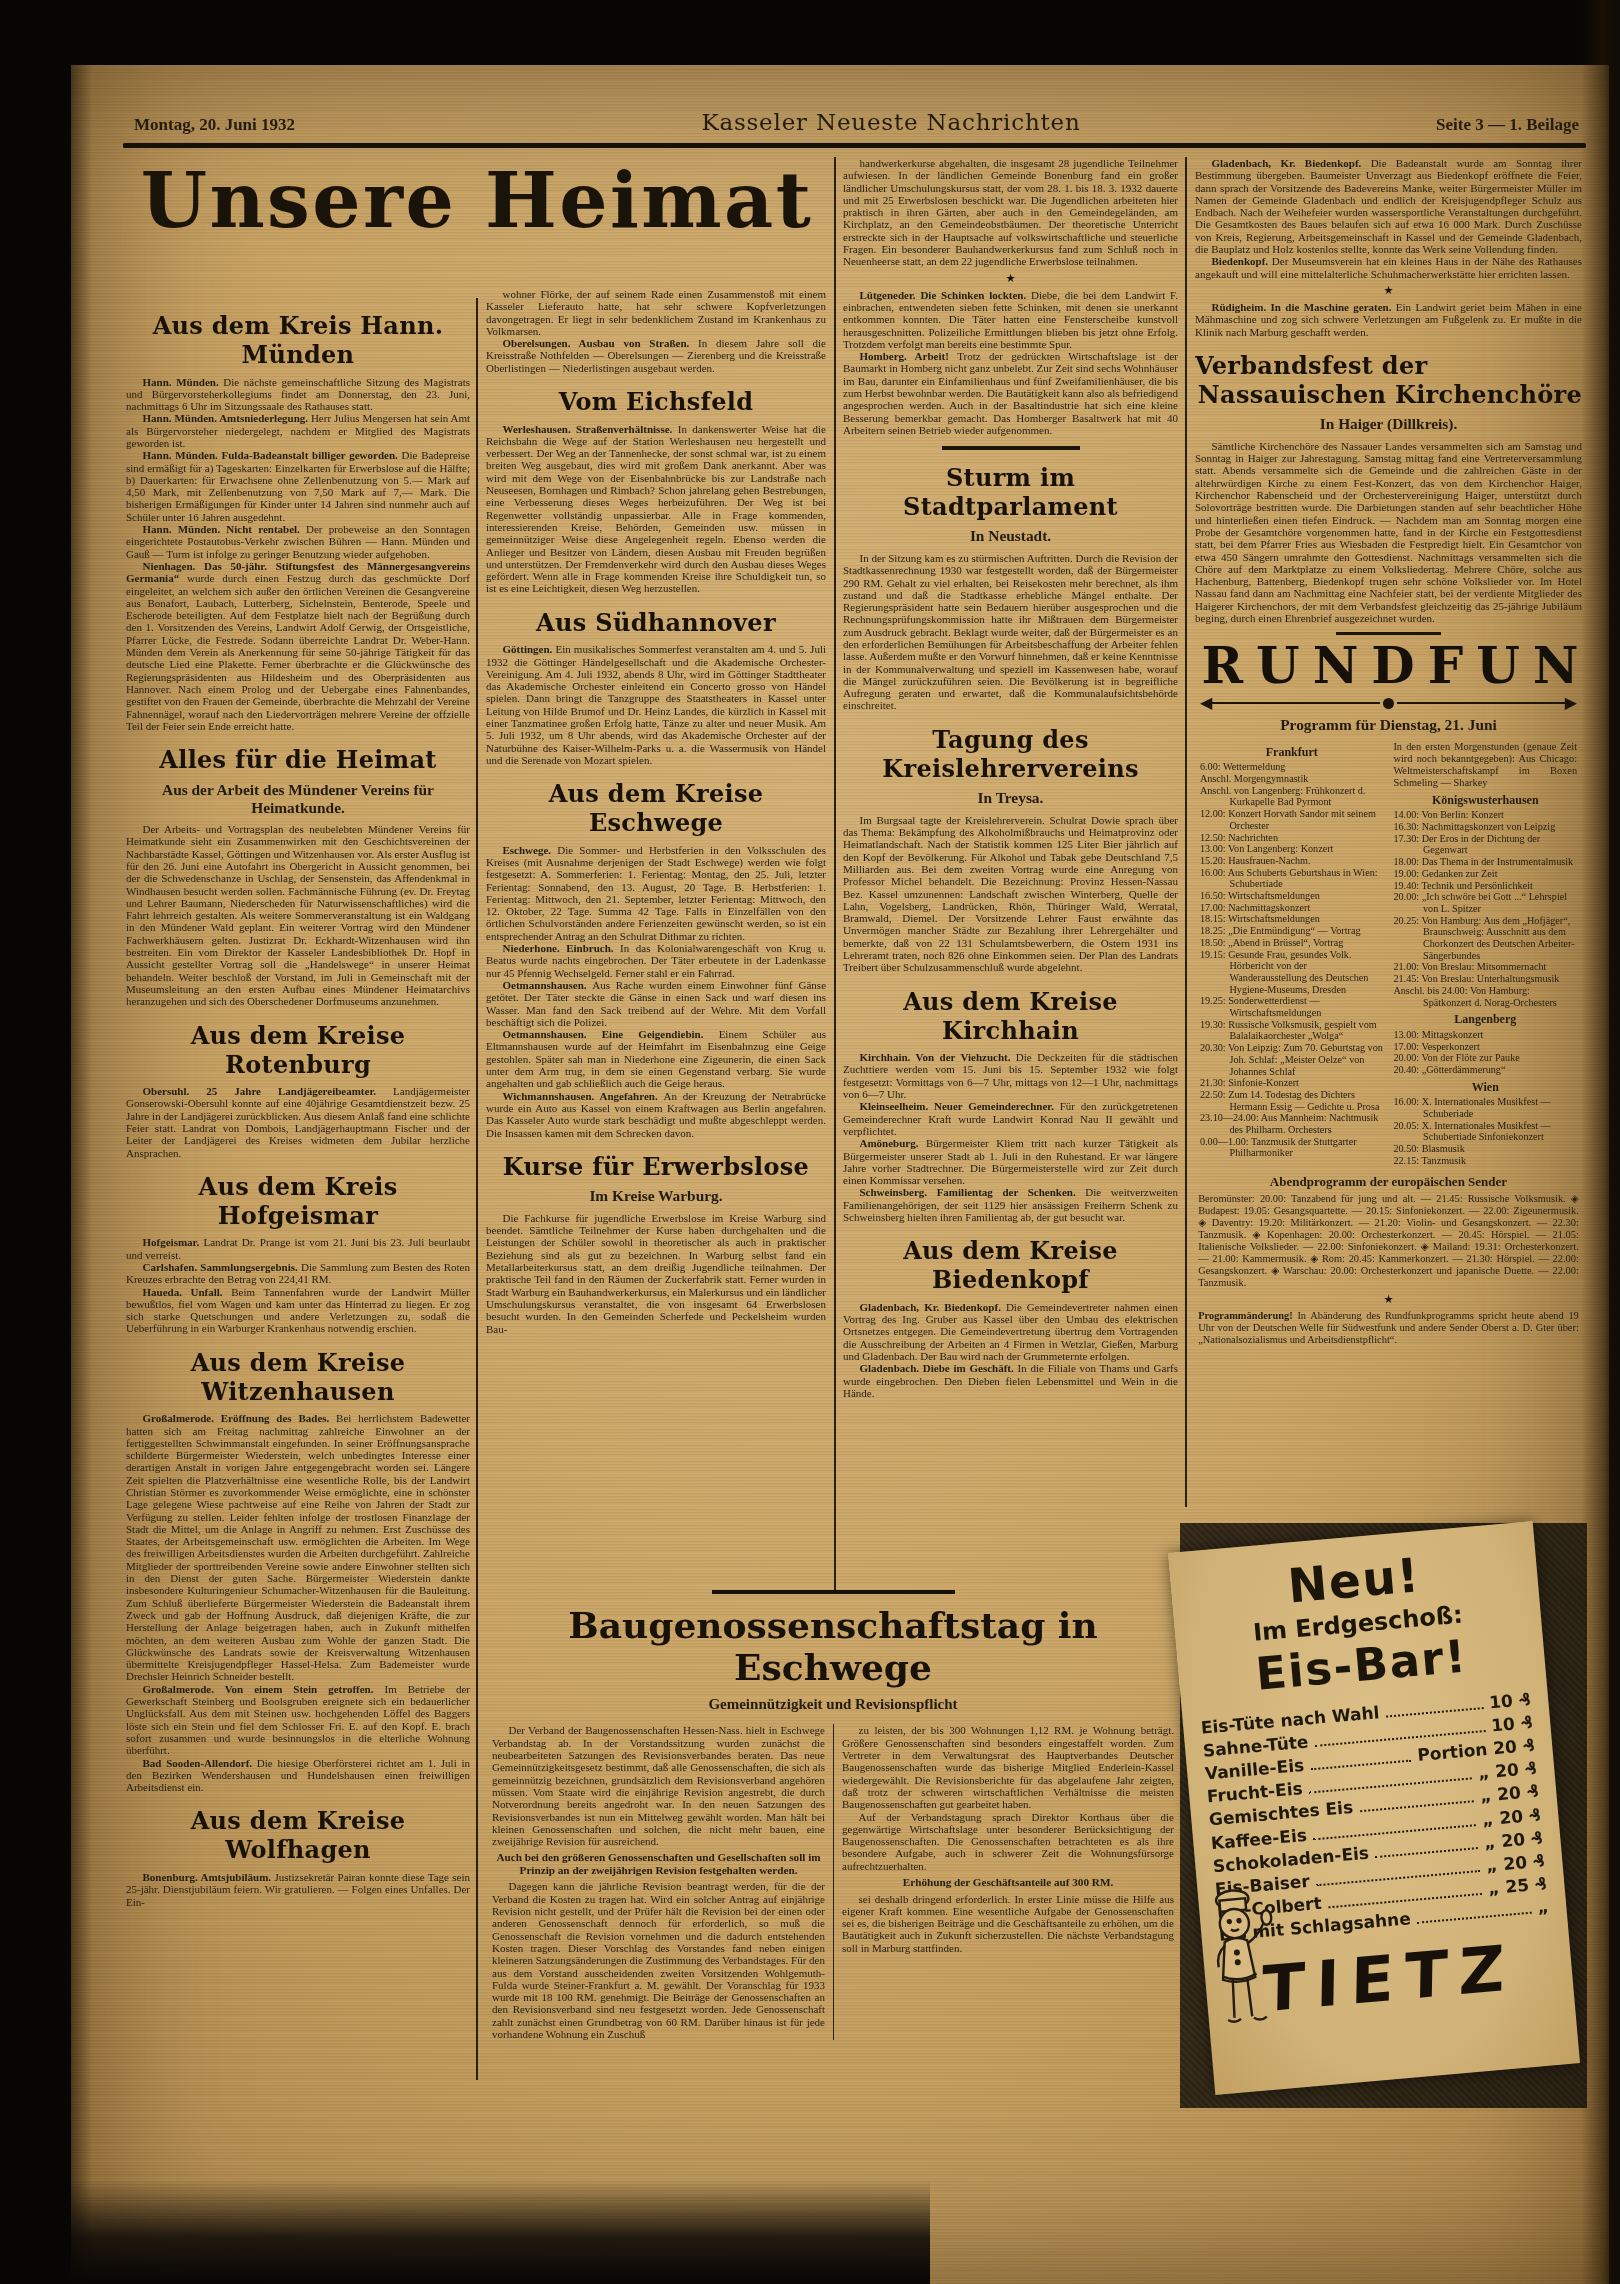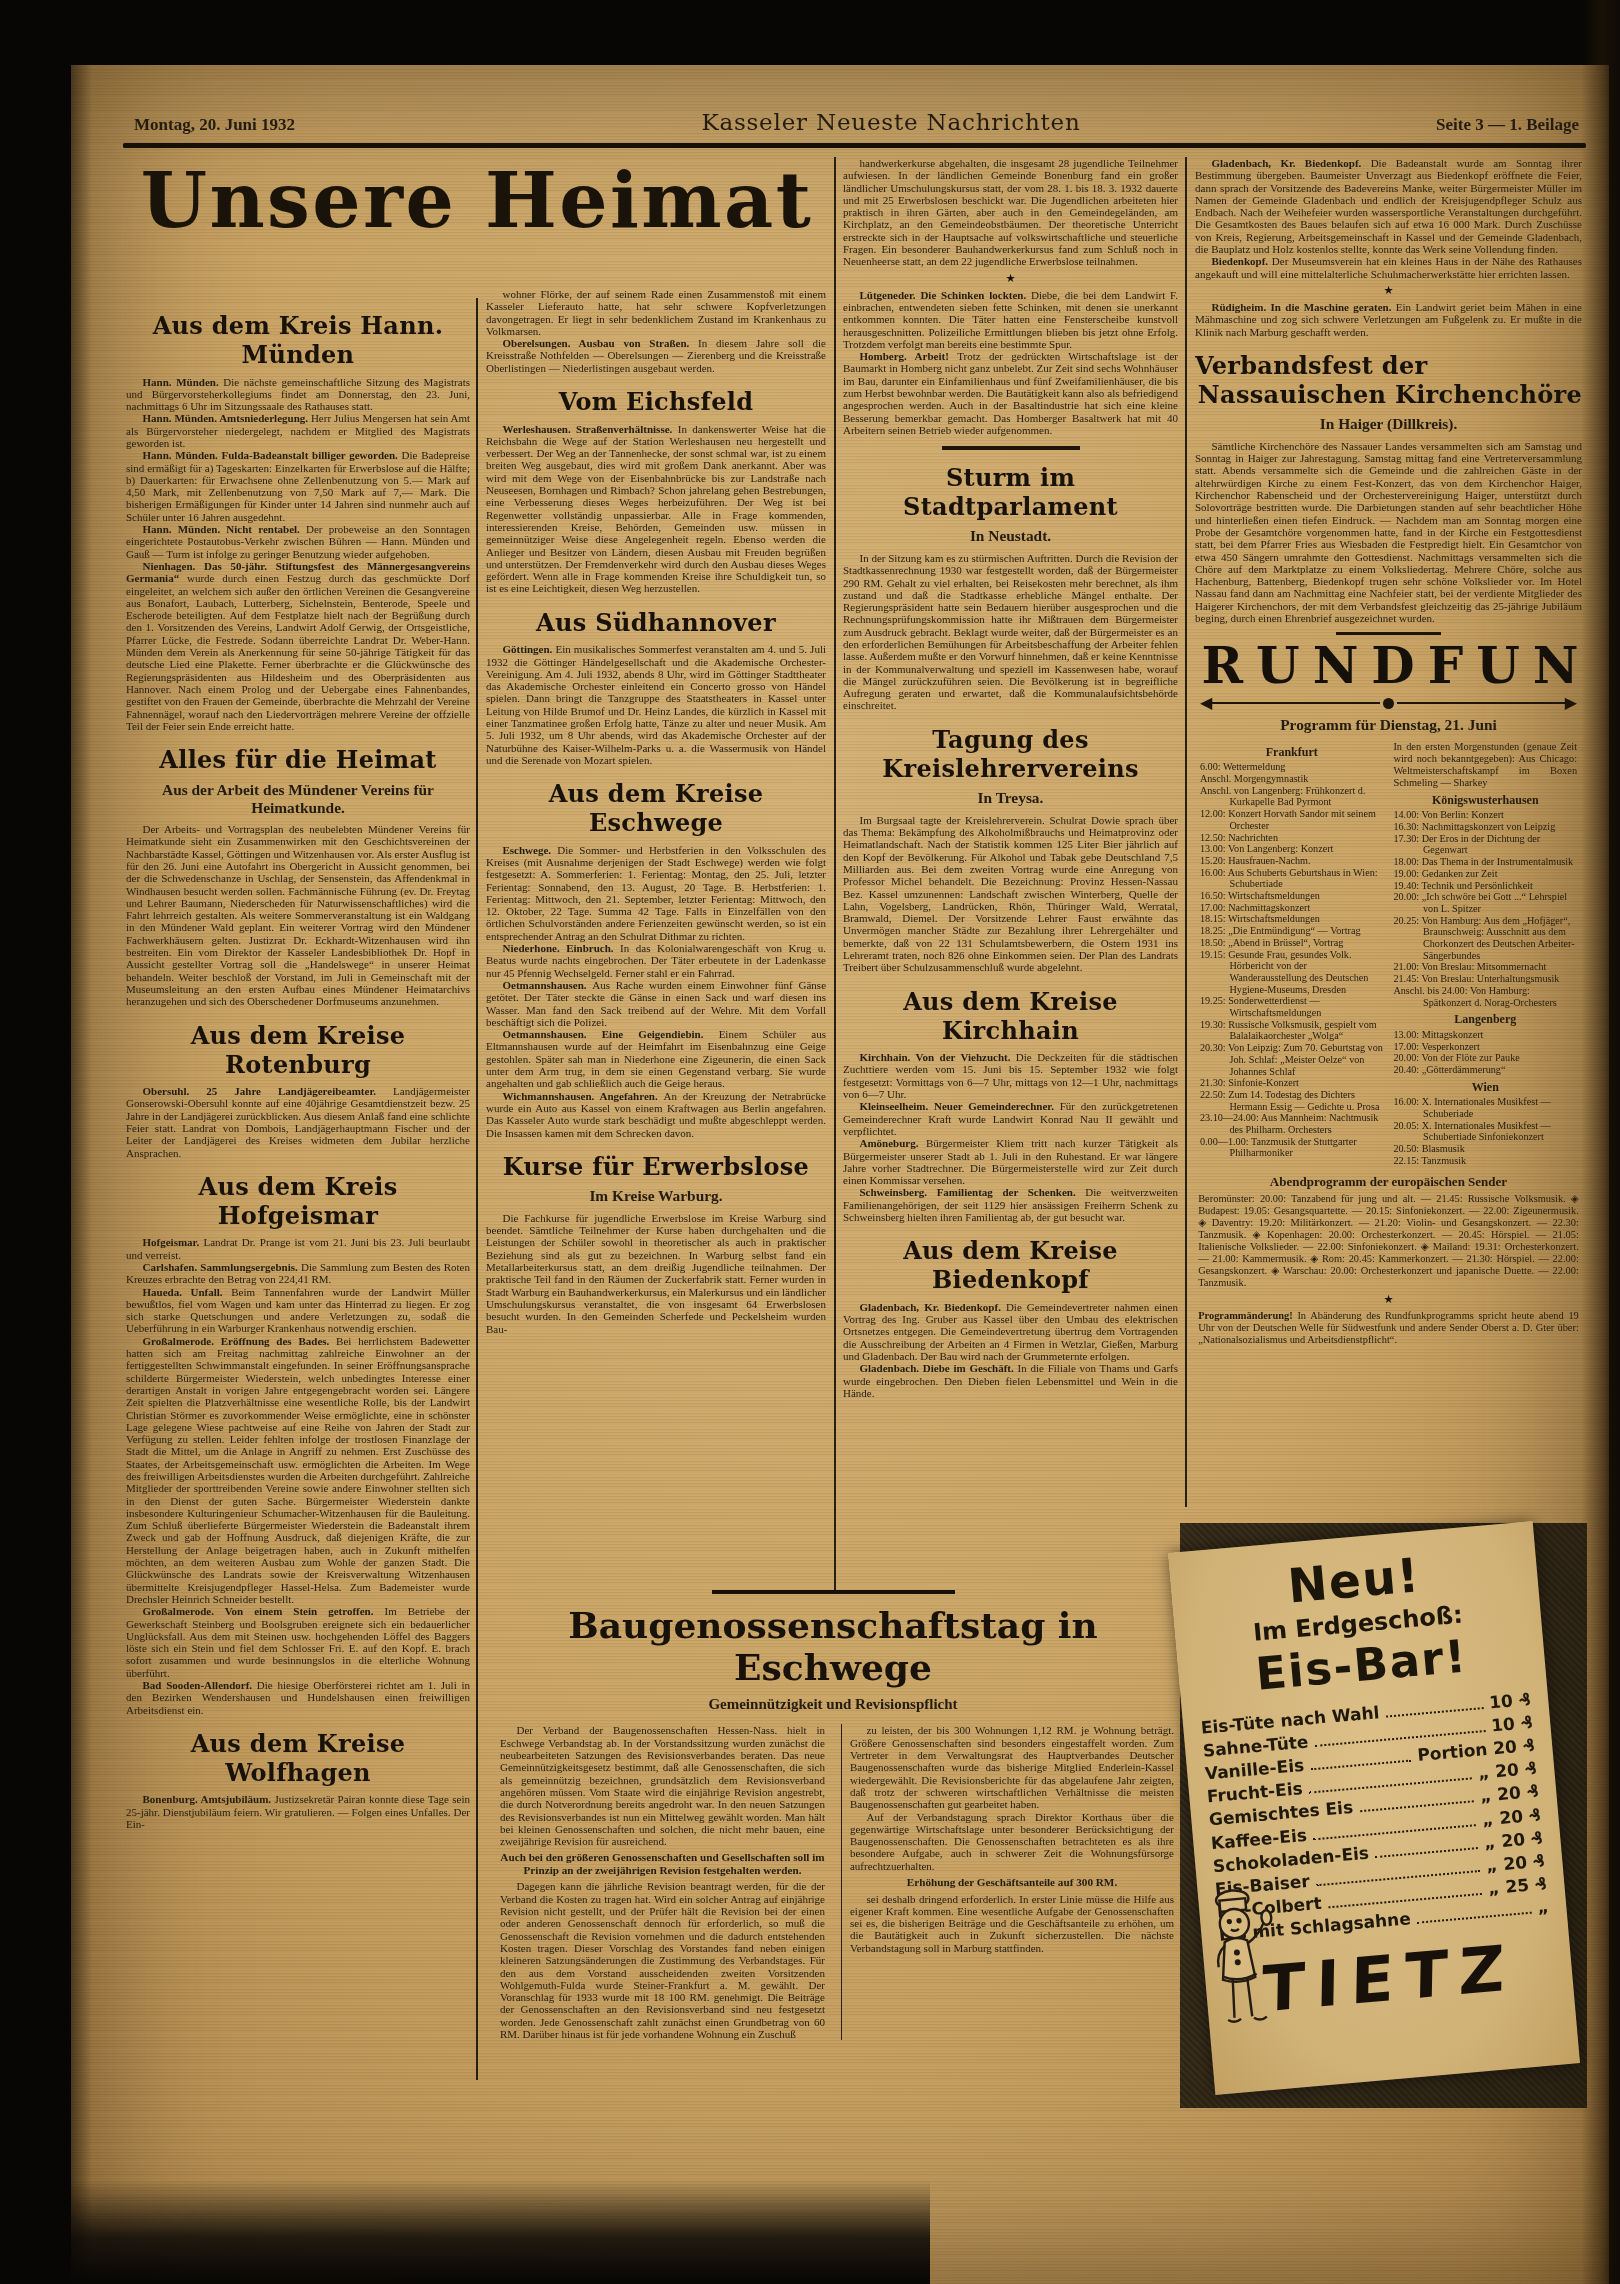--- a/index.html
+++ b/index.html
@@ -60,21 +60,21 @@
   .rf-cols{display:flex;}
   .rf-col{width:50%;padding:0 4.9px;box-sizing:border-box;}
   .rf-foot{margin-top:6.5px;padding:0 3.2px;}
 
   
   .bottom-article{position:absolute;left:484px;top:1588px;width:698px;height:606px;z-index:2;overflow:hidden;}
   .ba-rule{width:243px;height:4.9px;background:#171007;margin:1.6px auto 9.7px;}
   .ba-title{font-family:"DejaVu Serif",serif;font-weight:bold;font-size:36px;text-align:center;margin:0;color:#18120a;}
   .ba-subtitle{font-weight:bold;font-size:15px;text-align:center;margin:8px 0 11.3px;}
   .ba-cols{display:flex;}
-  .ba-col{width:50%;padding:0 8px;box-sizing:border-box;margin-left:8px;}
+  .ba-col{width:50%;padding:0 8px;box-sizing:border-box;}
   .ba-col.right{border-left:1.6px solid #2a2011;}
 
   
   .ad{position:absolute;left:1180px;top:1523px;width:407px;height:585px;z-index:3;
       background:
         repeating-linear-gradient(45deg, rgba(15,10,4,0.25) 0 2.4px, transparent 2.4px 4.9px),
         linear-gradient(100deg,#3a2f1d 0%, #2c2314 100%);}
   .poster{position:absolute;left:11.3px;top:13px;width:366px;height:544px;background:
         radial-gradient(ellipse at 50% 40%, #dcc088 0%, #d0b176 70%, #c2a062 100%);
       transform:rotate(-5deg);box-shadow:0 0 14.6px rgba(0,0,0,0.5);padding:11.3px 16px;box-sizing:border-box;}
@@ -118,20 +118,21 @@
       <p class="para"><span class="lead">Nienhagen. Das 50-jähr. Stiftungsfest des Männergesangvereins Germania“ </span>wurde durch einen Festzug durch das geschmückte Dorf eingeleitet, an welchem sich außer den örtlichen Vereinen die Gesangvereine aus Bonafort, Laubach, Lutterberg, Sichelnstein, Benterode, Speele und Escherode beteiligten. Auf dem Festplatze hielt nach der Begrüßung durch den 1. Vorsitzenden des Vereins, Landwirt Adolf Gerwig, der Ortsgeistliche, Pfarrer Lücke, die Festrede. Sodann überreichte Landrat Dr. Weber-Hann. Münden dem Verein als Anerkennung für seine 50-jährige Tätigkeit für das deutsche Lied eine Plakette. Ferner überbrachte er die Glückwünsche des Regierungspräsidenten aus Hildesheim und des Oberpräsidenten aus Hannover. Nach einem Prolog und der Uebergabe eines Fahnenbandes, gestiftet von den Frauen der Gemeinde, überbrachte die Mehrzahl der Vereine Fahnennägel, worauf nach den Liedervorträgen mehrere Vereine der offzielle Teil der Feier sein Ende erreicht hatte.</p>
       <div class="h1">Alles für die Heimat</div>
       <div class="h2">Aus der Arbeit des Mündener Vereins für Heimatkunde.</div>
       <p class="para">Der Arbeits- und Vortragsplan des neubelebten Mündener Vereins für Heimatkunde sieht ein Zusammenwirken mit den Geschichtsvereinen der Nachbarstädte Kassel, Göttingen und Witzenhausen vor. Als erster Ausflug ist für den 26. Juni eine Autofahrt ins Obergericht in Aussicht genommen, bei der die Schwedenschanze in Uschlag, der Sensenstein, das Affendenkmal in Windhausen besucht werden sollen. Fachmännische Führung (ev. Dr. Freytag und Lehrer Baumann, Niederscheden für Naturwissenschaftliches) wird die Fahrt lehrreich gestalten. Als weitere Sommerveranstaltung ist ein Waldgang in den Mündener Wald geplant. Ein weiterer Vortrag wird den Mündener Fachwerkhäusern gelten. Justizrat Dr. Eckhardt-Witzenhausen wird ihn bestreiten. Ein vom Direktor der Kasseler Landesbibliothek Dr. Hopf in Aussicht gestellter Vortrag soll die „Handelswege“ in unserer Heimat behandeln. Weiter beschloß der Vorstand, im Juli in Gemeinschaft mit der Museumsleitung an den ersten Aufbau eines Mündener Heimatarchivs heranzugehen und sich des Oberschedener Dorfmuseums anzunehmen.</p>
       <div class="h1">Aus dem Kreise Rotenburg</div>
       <p class="para"><span class="lead">Obersuhl. 25 Jahre Landjägereibeamter. </span>Landjägermeister Gonserowski-Obersuhl konnte auf eine 40jährige Gesamtdienstzeit bezw. 25 Jahre in der Landjägerei zurückblicken. Aus diesem Anlaß fand eine schlichte Feier statt. Landrat von Dombois, Landjägerhauptmann Fischer und der Leiter der Landjägerei des Kreises widmeten dem Jubilar herzliche Ansprachen.</p>
       <div class="h1">Aus dem Kreis Hofgeismar</div>
       <p class="para"><span class="lead">Hofgeismar. </span>Landrat Dr. Prange ist vom 21. Juni bis 23. Juli beurlaubt und verreist.</p>
       <p class="para"><span class="lead">Carlshafen. Sammlungsergebnis. </span>Die Sammlung zum Besten des Roten Kreuzes erbrachte den Betrag von 224,41 RM.</p>
       <p class="para"><span class="lead">Haueda. Unfall. </span>Beim Tannenfahren wurde der Landwirt Müller bewußtlos, fiel vom Wagen und kam unter das Hinterrad zu liegen. Er zog sich starke Quetschungen und andere Verletzungen zu, sodaß die Ueberführung in ein Warburger Krankenhaus notwendig erschien.</p>
+      <div class="h1">Aus dem Kreise Witzenhausen</div>
       <p class="para"><span class="lead">Großalmerode. Eröffnung des Bades. </span>Bei herrlichstem Badewetter hatten sich am Freitag nachmittag zahlreiche Einwohner an der fertiggestellten Schwimmanstalt eingefunden. In seiner Eröffnungsansprache schilderte Bürgermeister Wiederstein, welch unbedingtes Interesse einer derartigen Anstalt in vorigen Jahre entgegengebracht worden sei. Längere Zeit spielten die Platzverhältnisse eine wesentliche Rolle, bis der Landwirt Christian Störmer es zuvorkommender Weise ermöglichte, eine in schönster Lage gelegene Wiese pachtweise auf eine Reihe von Jahren der Stadt zur Verfügung zu stellen. Leider fehlten infolge der trostlosen Finanzlage der Stadt die Mittel, um die Anlage in Angriff zu nehmen. Erst Zuschüsse des Staates, der Arbeitsgemeinschaft usw. ermöglichten die Arbeiten. Im Wege des freiwilligen Arbeitsdienstes wurden die Arbeiten durchgeführt. Zahlreiche Mitglieder der sporttreibenden Vereine sowie andere Einwohner stellten sich in den Dienst der guten Sache. Bürgermeister Wiederstein dankte insbesondere Kulturingenieur Schumacher-Witzenhausen für die Bauleitung. Zum Schluß überlieferte Bürgermeister Wiederstein die Badeanstalt ihrem Zweck und gab der Hoffnung Ausdruck, daß diejenigen Kräfte, die zur Herstellung der Anlage beigetragen haben, auch in Zukunft mithelfen möchten, an dem weiteren Ausbau zum Wohle der ganzen Stadt. Die Glückwünsche des Landrats sowie der Kreisverwaltung Witzenhausen übermittelte Kreisjugendpfleger Hassel-Helsa. Zum Bademeister wurde Drechsler Heinrich Schneider bestellt.</p>
       <p class="para"><span class="lead">Großalmerode. Von einem Stein getroffen. </span>Im Betriebe der Gewerkschaft Steinberg und Boolsgruben ereignete sich ein bedauerlicher Unglücksfall. Aus dem mit Steinen usw. hochgehenden Löffel des Baggers löste sich ein Stein und fiel dem Schlosser Fri. E. auf den Kopf. E. brach sofort zusammen und wurde besinnungslos in die elterliche Wohnung überführt.</p>
       <p class="para"><span class="lead">Bad Sooden-Allendorf. </span>Die hiesige Oberförsterei richtet am 1. Juli in den Bezirken Wendershausen und Hundelshausen einen freiwilligen Arbeitsdienst ein.</p>
       <div class="h1">Aus dem Kreise Wolfhagen</div>
       <p class="para"><span class="lead">Bonenburg. Amtsjubiläum. </span>Justizsekretär Pairan konnte diese Tage sein 25-jähr. Dienstjubiläum feiern. Wir gratulieren. — Folgen eines Unfalles. Der Ein-</p>
     </div>
 </div>
 
 <div class="col" style="left:486px;top:288px;width:340px;height:1316px;">
   <div>

